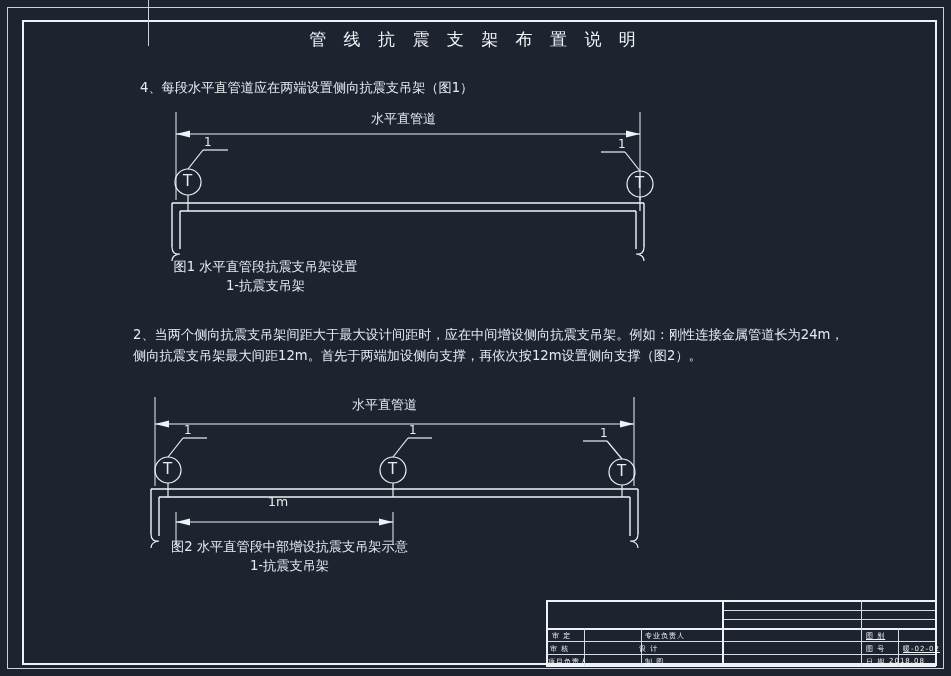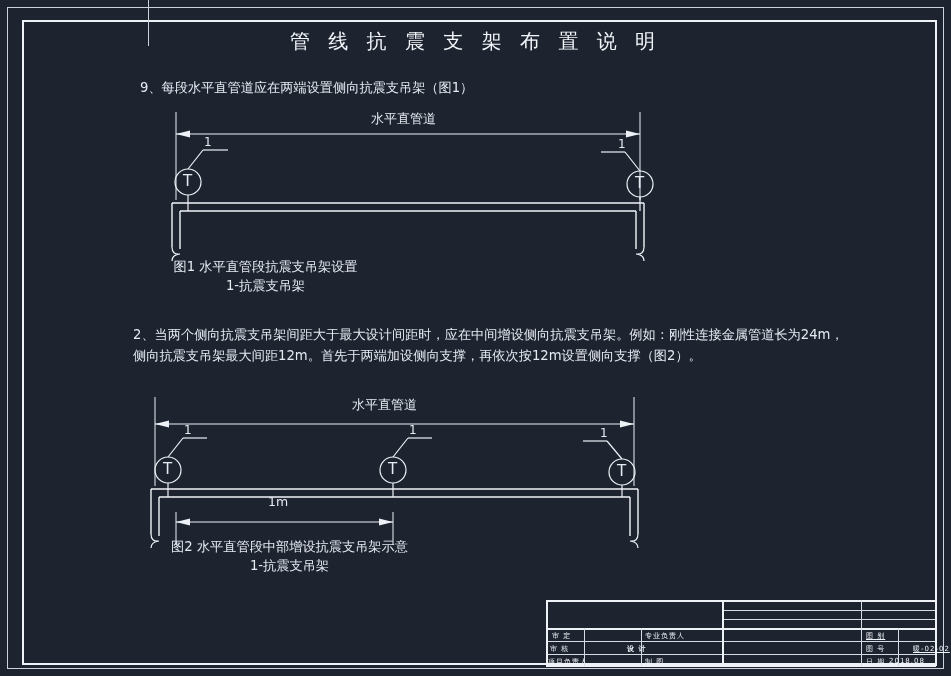--- a/index.html
+++ b/index.html
@@ -19,21 +19,21 @@
     position:absolute;left:22px;top:20px;width:915px;height:645px;
     border:2px solid #eef2f7;box-sizing:border-box;
   }
   .crosshair-v{
     position:absolute;left:148px;top:0px;width:1px;height:46px;background:#c9d2dd;
   }
 
   
   .title{
     position:absolute;left:0;top:28px;width:951px;text-align:center;
-    font-size:20px;letter-spacing:6px;color:#f2f5f9;
+    font-size:17px;letter-spacing:6px;color:#f2f5f9;
   }
   .para{
     position:absolute;color:#e6eaf1;font-size:13.2px;line-height:21px;
     white-space:nowrap;
   }
   .p1{left:140px;top:77px;}
   .p2a{left:133px;top:324px;}
   .p2b{left:133px;top:345px;text-align:right;}
 
   .caption{
@@ -77,21 +77,21 @@
 <body>
 
 <div class="canvas">
 
   <div class="frame-outer"></div>
   <div class="frame-inner"></div>
   <div class="crosshair-v"></div>
 
   <div class="title">管 线 抗 震 支 架 布 置 说 明</div>
 
-  <div class="para p1">9、每段水平直管道应在两端设置侧向抗震支吊架（图1）</div>
+  <div class="para p1">4、每段水平直管道应在两端设置侧向抗震支吊架（图1）</div>
   <div class="para p2a">2、当两个侧向抗震支吊架间距大于最大设计间距时，应在中间增设侧向抗震支吊架。例如：刚性连接金属管道长为24m，</div>
   <div class="para p2b">侧向抗震支吊架最大间距12m。首先于两端加设侧向支撑，再依次按12m设置侧向支撑（图2）。</div>
 
   <div class="fig" style="left:0;top:0;">
     <svg class="pipe-svg" width="951" height="290">
       <g stroke="#eef2f7" fill="none" stroke-width="1">
 
         <line x1="176" y1="112" x2="176" y2="200"></line>
         <line x1="640" y1="112" x2="640" y2="200"></line>
 
@@ -233,25 +233,25 @@
     <div class="tb-line tb-v" style="left:315px;top:28px;height:38px;"></div>
     <div class="tb-line tb-v" style="left:315px;top:0;height:28px;"></div>
     <div class="tb-line tb-v" style="left:352px;top:28px;height:38px;"></div>
     <div class="tb-line tb-v thick" style="left:389px;top:0;height:66px;"></div>
 
     <div class="tb-text" style="left:6px;top:31px;">审 定</div>
     <div class="tb-text" style="left:4px;top:44px;">审 核</div>
     <div class="tb-text" style="left:2px;top:57px;">项目负责人</div>
 
     <div class="tb-text" style="left:99px;top:31px;">专业负责人</div>
-    <div class="tb-text" style="left:81px;top:44px;font-weight:bold;">设 计</div>
+    <div class="tb-text" style="left:93px;top:44px;">设 计</div>
     <div class="tb-text" style="left:99px;top:57px;">制 图</div>
 
     <div class="tb-main" style="left:204px;top:41px;margin-top:40px;">设计说明（二）</div>
 
     <div class="tb-text" style="left:320px;top:31px;text-decoration:underline;">图 别</div>
     <div class="tb-text" style="left:320px;top:44px;">图 号</div>
     <div class="tb-text" style="left:320px;top:57px;">日 期</div>
-    <div class="tb-text" style="left:367px;top:44px;text-decoration:underline;">暖-02-02</div>
+    <div class="tb-text" style="left:357px;top:44px;text-decoration:underline;">暖-02-02</div>
     <div class="tb-text" style="left:343px;top:57px;">2018.08</div>
   </div>
 
 </div>
 
 </body></html>

